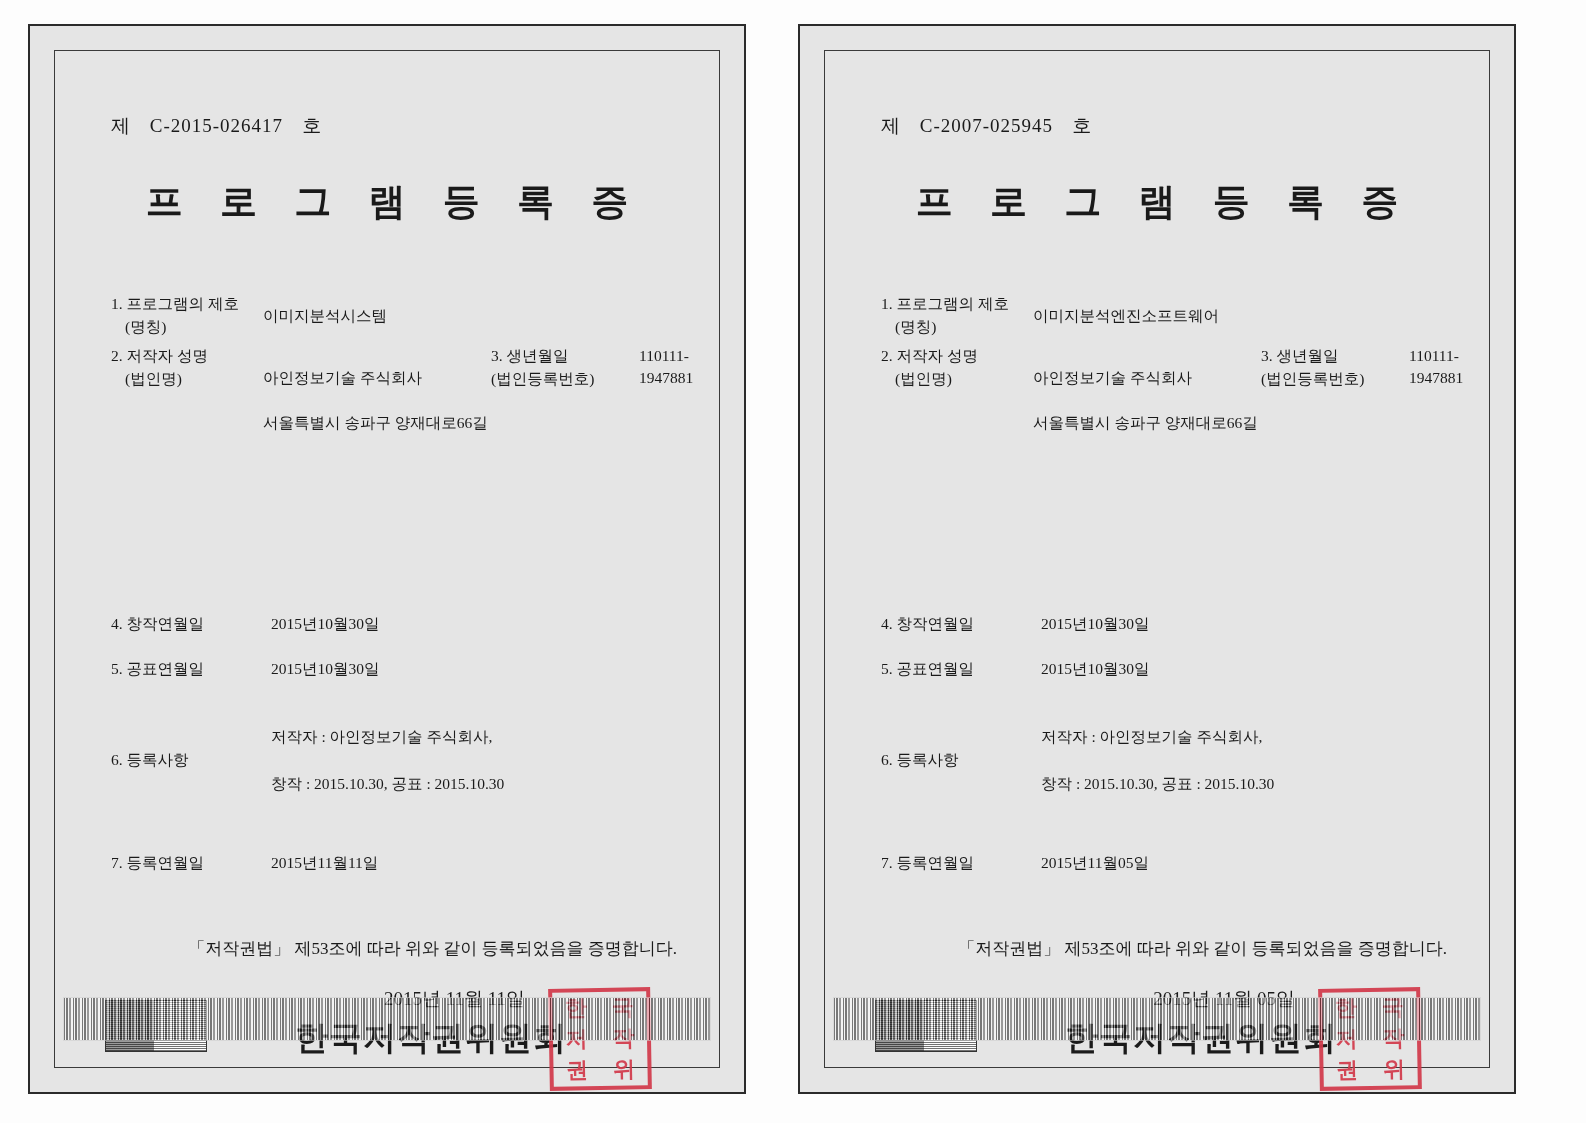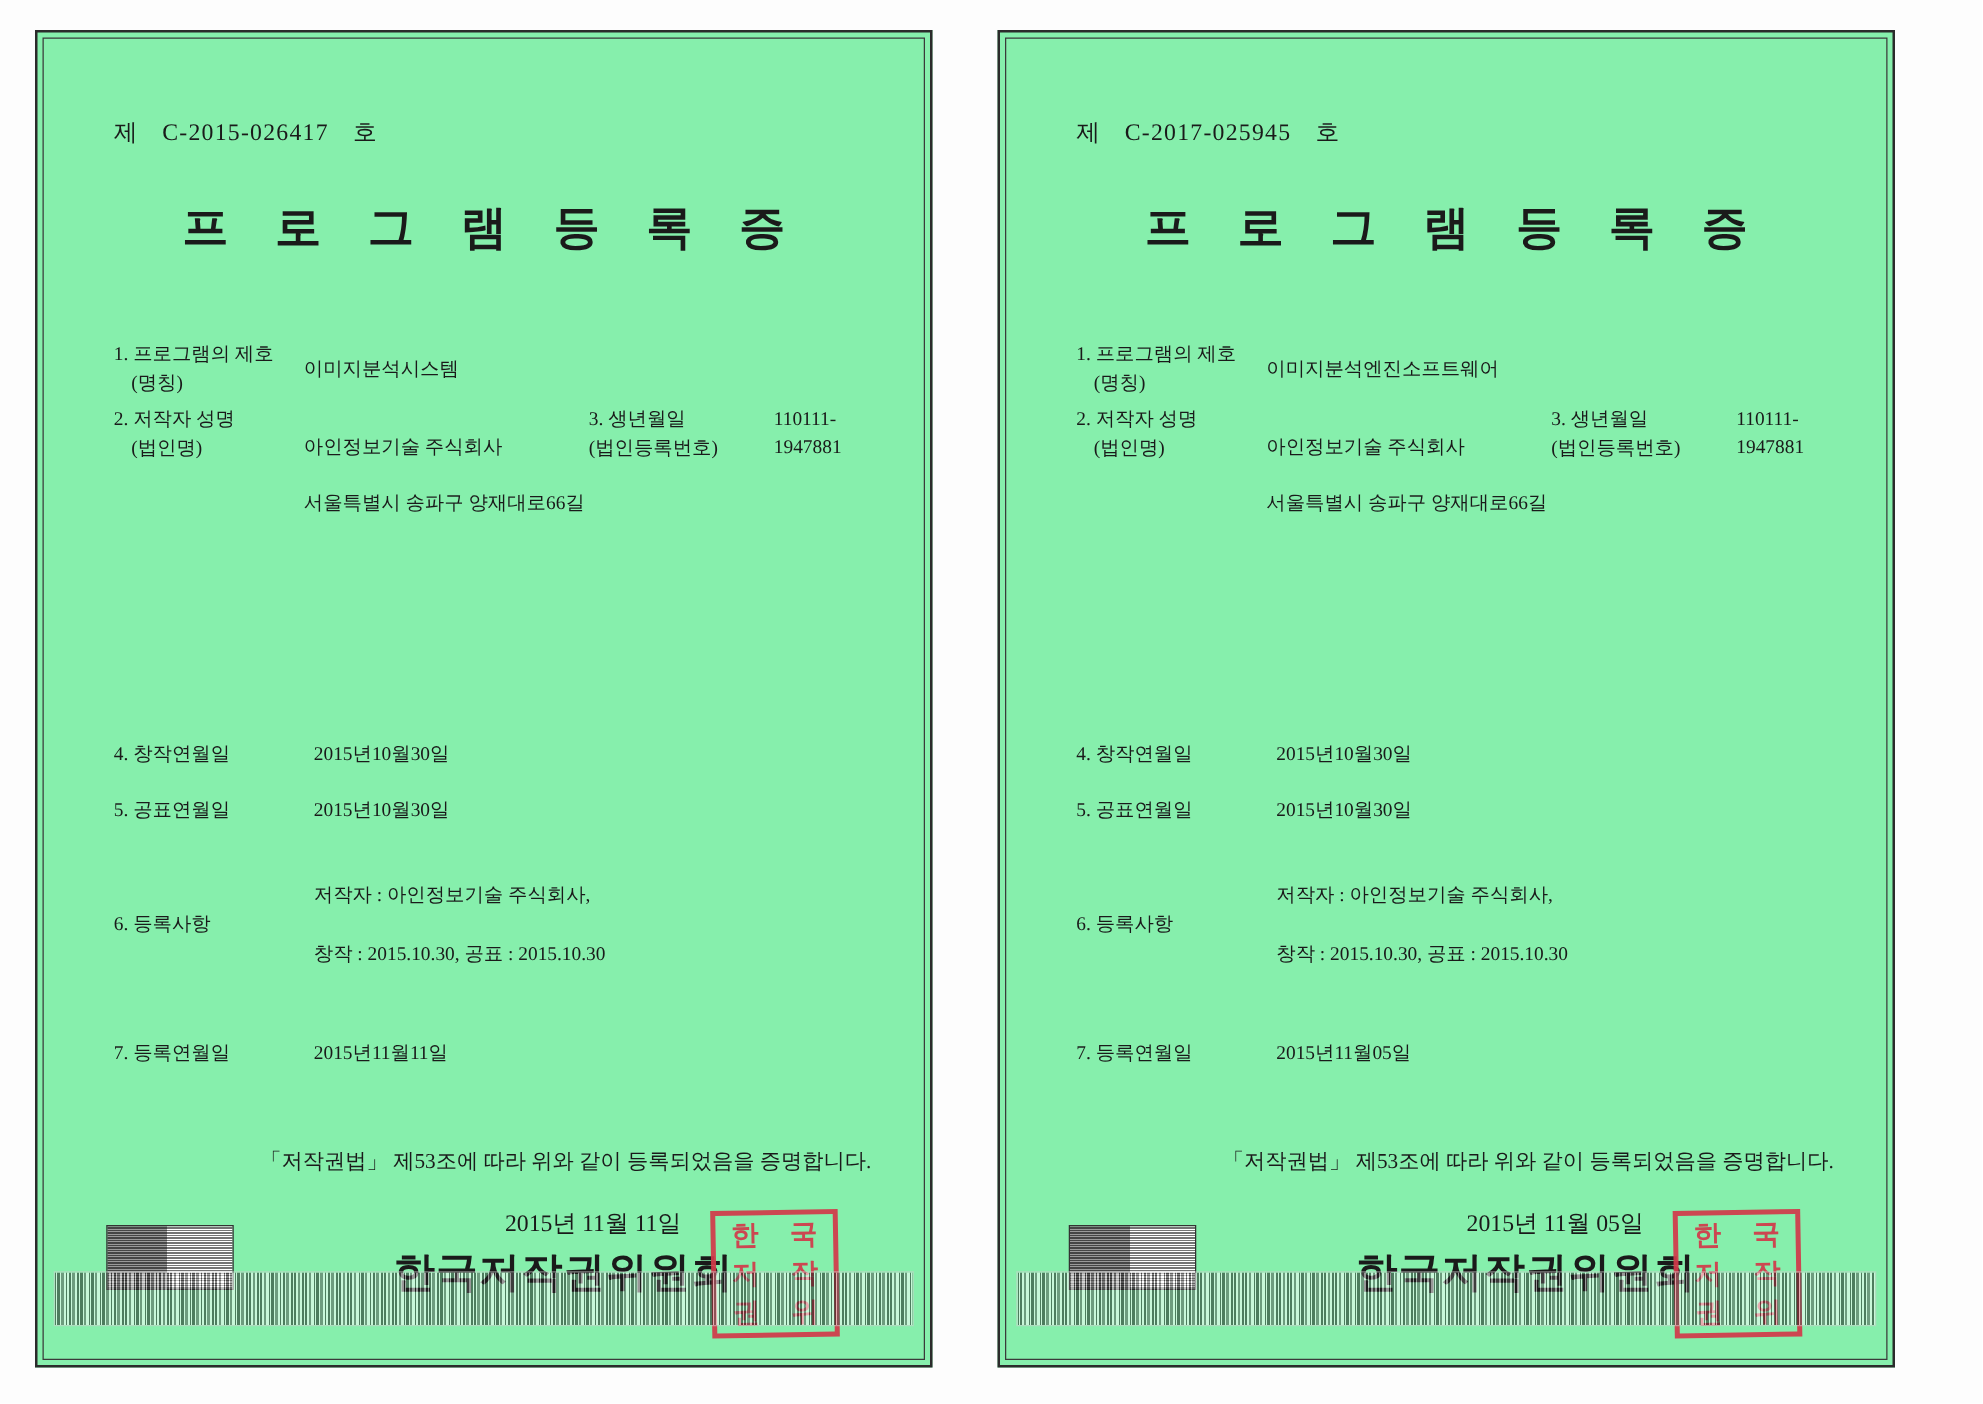--- a/index.html
+++ b/index.html
@@ -23,24 +23,24 @@
     display: flex;
     gap: 52px;
     padding: 24px 28px;
     box-sizing: border-box;
     background: #fdfdfd;
   }
   .certificate {
     position: relative;
     width: 718px;
     height: 1070px;
-    background: #86efac;
+    background: #e5e5e5;
     border: 2px solid #2b2b2b;
     box-sizing: border-box;
-    padding: 4px;
+    padding: 24px;
   }
   .cert-inner {
     position: relative;
     width: 100%;
     height: 100%;
     border: 1px solid #3a3a3a;
     box-sizing: border-box;
     padding: 34px 42px 0 42px;
   }
   .doc-number {
@@ -305,21 +305,21 @@
 
       <div class="barcode"></div>
     </div>
   </div>
 
   <div class="certificate">
     <div class="cert-inner">
 
       <div class="doc-number">
         <span>제</span>
-        <span class="num">C-2017-025945</span>
+        <span class="num">C-2007-025945</span>
         <span>호</span>
       </div>
 
       <div class="cert-title">프 로 그 램 등 록 증</div>
 
       <div class="fields">
 
         <div class="field-row">
           <div class="field-label">
             <span>1. 프로그램의 제호</span>

